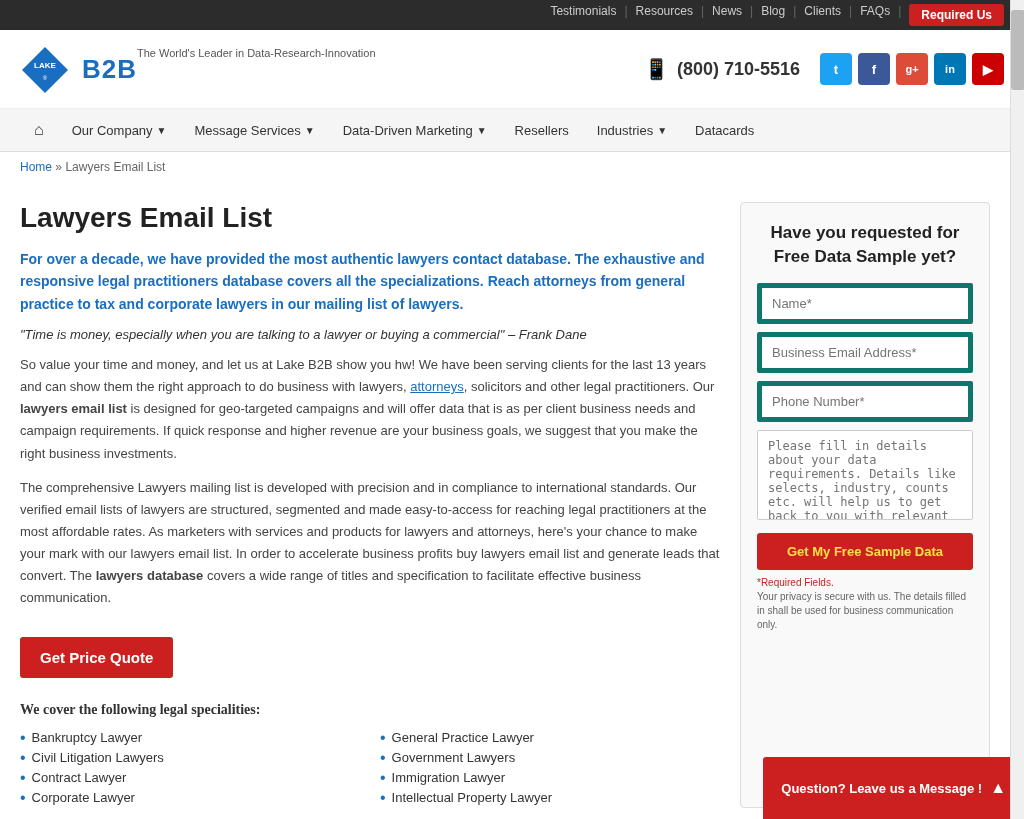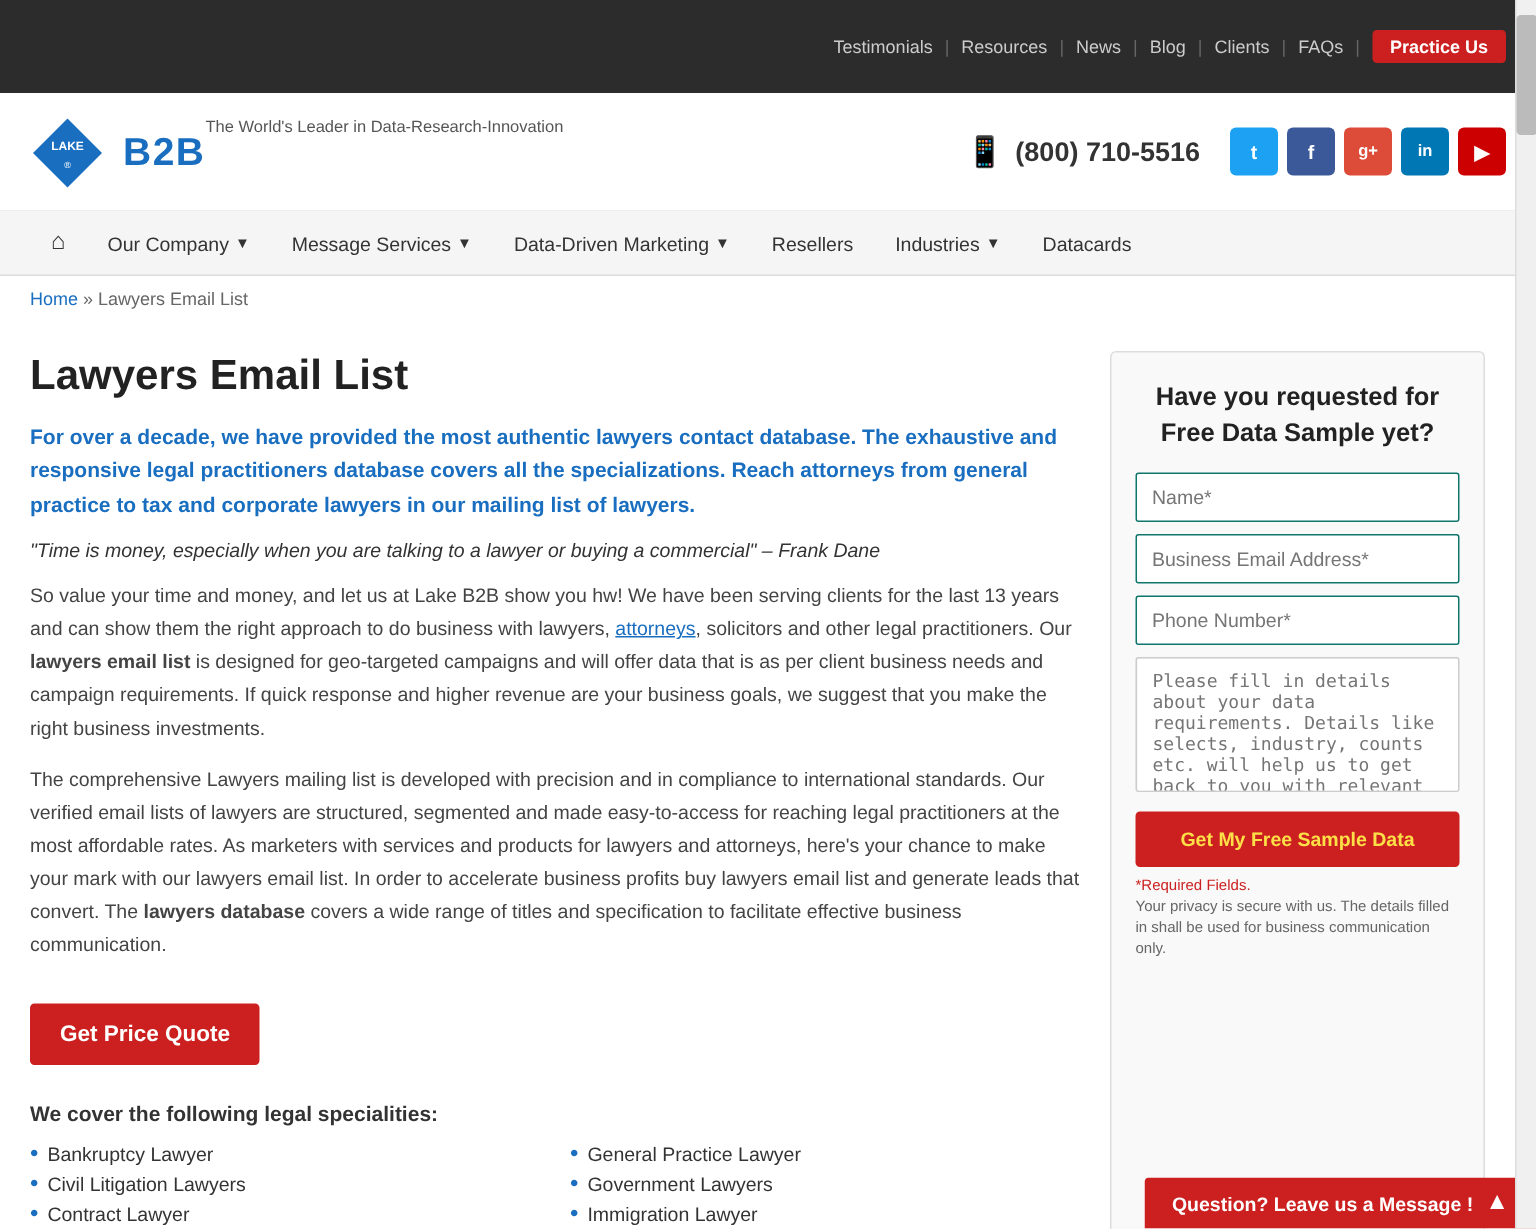--- a/index.html
+++ b/index.html
@@ -3,24 +3,23 @@
   <meta charset="utf-8">
   <style>
     * { box-sizing: border-box; margin: 0; padding: 0; }
     body { font-family: Arial, sans-serif; font-size: 14px; color: #333; background: #fff; }
 
     
     .top-bar {
       background: #2c2c2c;
       color: #ccc;
       font-size: 12px;
-      padding: 20px 20px;
+      padding: 4px 20px;
       display: flex;
       justify-content: flex-end;
-      align-items: center;
       gap: 8px;
     }
     .top-bar a { color: #ccc; text-decoration: none; }
     .top-bar .separator { color: #666; }
     .top-bar .contact-btn {
       background: #cc2020;
       color: #fff;
       padding: 4px 12px;
       border-radius: 3px;
       font-weight: bold;
@@ -134,21 +133,21 @@
       color: #fff;
       border: none;
       padding: 12px 20px;
       font-size: 15px;
       font-weight: bold;
       cursor: pointer;
       border-radius: 3px;
       margin: 16px 0;
     }
 
-    .specialties-heading { font-weight: bold; margin: 8px 0 10px; font-size: 14px; }
+    .specialties-heading { font-weight: bold; margin: 8px 0 10px; font-size: 14px; font-family: Liberation Serif, serif; }
     .specialties-grid {
       display: grid;
       grid-template-columns: 1fr 1fr;
       gap: 2px 20px;
       font-size: 13px;
     }
     .specialty-item {
       display: flex; align-items: flex-start; gap: 6px;
       padding: 2px 0;
       color: #333;
@@ -167,21 +166,21 @@
     .form-title {
       font-size: 17px;
       font-weight: bold;
       color: #222;
       text-align: center;
       margin-bottom: 14px;
       line-height: 1.4;
     }
     .form-input {
       width: 100%;
-      border: 1px solid #0f766e;
+      border: 5px solid #0f766e;
       padding: 8px 10px;
       font-size: 13px;
       margin-bottom: 8px;
       border-radius: 2px;
       background: #fff;
     }
     .form-textarea {
       width: 100%;
       border: 1px solid #ccc;
       padding: 8px 10px;
@@ -212,21 +211,21 @@
     }
     .required-note { color: #cc2020; }
 
     
     .bottom-bar {
       position: fixed;
       bottom: 0;
       right: 0;
       background: #cc2020;
       color: #fff;
-      padding: 8px 18px;
+      padding: 22px 18px;
       font-size: 13px;
       font-weight: bold;
       display: flex;
       align-items: center;
       gap: 8px;
       cursor: pointer;
       border-radius: 3px 0 0 0;
     }
     .chevron-up { font-size: 16px; }
 
@@ -257,21 +256,21 @@
   <a href="#">Resources</a>
   <span class="separator">|</span>
   <a href="#">News</a>
   <span class="separator">|</span>
   <a href="#">Blog</a>
   <span class="separator">|</span>
   <a href="#">Clients</a>
   <span class="separator">|</span>
   <a href="#">FAQs</a>
   <span class="separator">|</span>
-  <a href="#" class="contact-btn">Practice Us</a>
+  <a href="#" class="contact-btn">Required Us</a>
 </div>
 
 <div class="header">
   <div class="logo-area">
     <div class="logo-box">
       <div style="position:relative; width:54px; height:48px;">
         <svg width="50" height="50" viewBox="0 0 50 50">
           <polygon points="25,2 48,25 25,48 2,25" fill="#1a6ec0"></polygon>
           <text x="25" y="23" text-anchor="middle" fill="white" font-size="8" font-weight="bold" font-family="Arial">LAKE</text>
           <text x="25" y="35" text-anchor="middle" fill="white" font-size="6" font-family="Arial">®</text>

